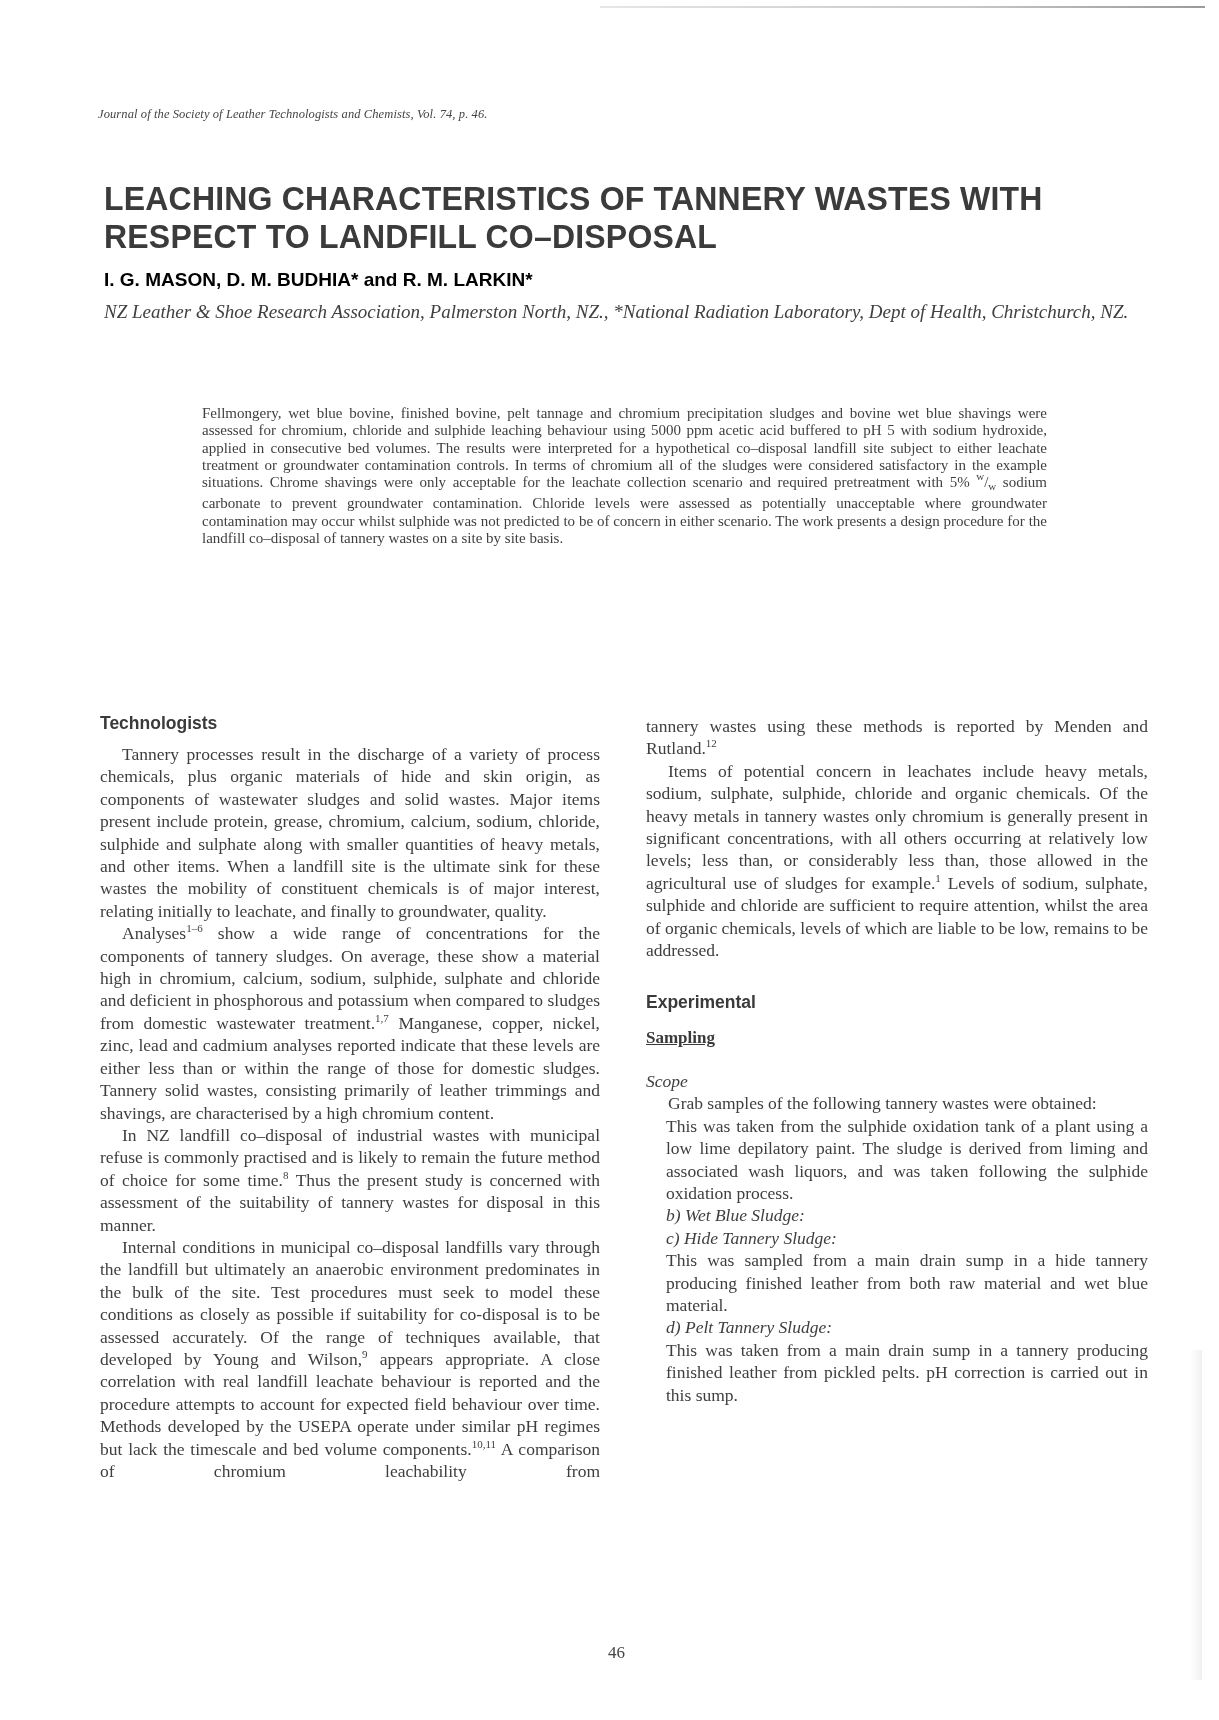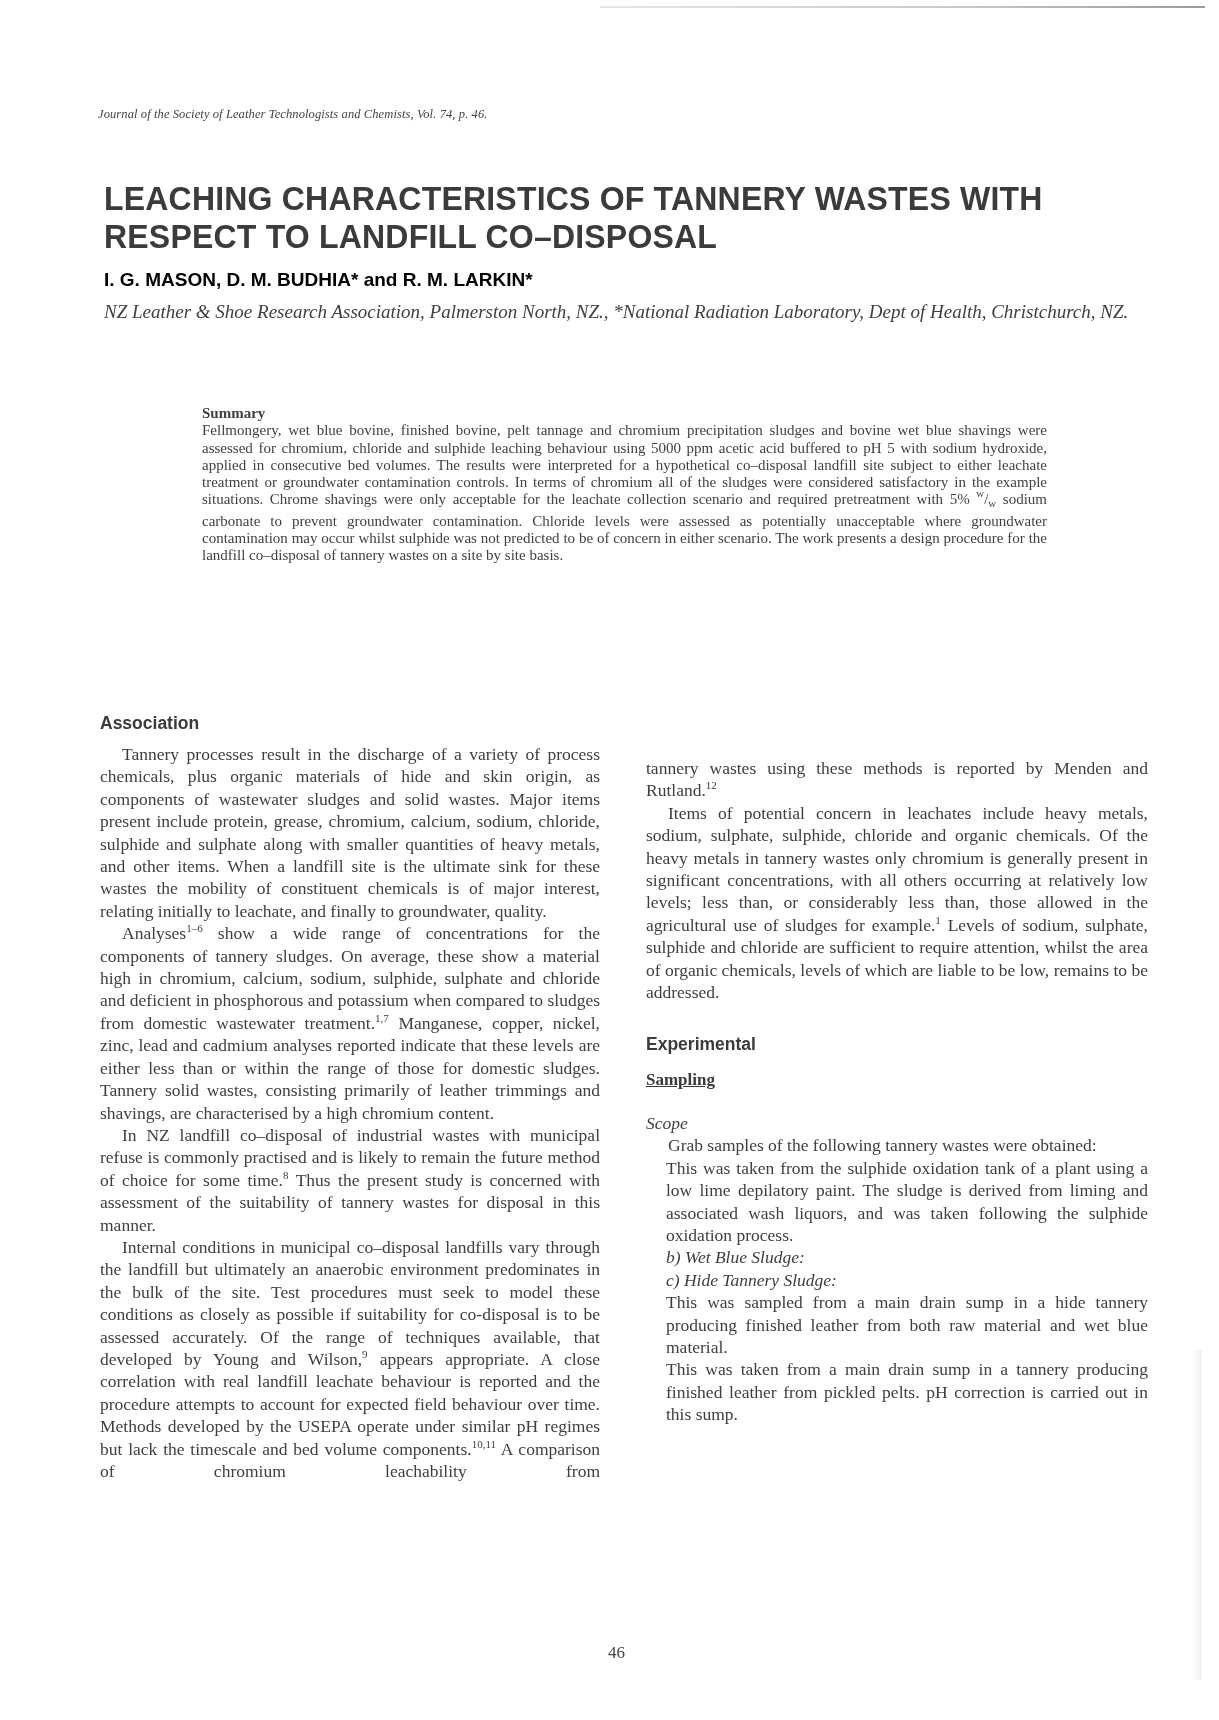--- a/index.html
+++ b/index.html
@@ -17,21 +17,21 @@
     font-weight: bold; font-size: 19px; color: #000000; }
   .affil { position: absolute; left: 104px; top: 300px; width: 1060px; font-family: "Liberation Serif", serif;
     font-style: italic; font-size: 19px; line-height: 23px; color: #404040; }
   .summary { position: absolute; left: 202px; top: 405px; width: 845px; font-family: "Liberation Serif", serif;
     font-size: 15px; line-height: 17.3px; color: #3f3f3f; }
   .summary .head { font-weight: bold; display: block; }
   .summary p { margin: 0; text-align: justify; text-align-last: left; }
   .col { position: absolute; font-family: "Liberation Serif", serif; font-size: 17.5px; line-height: 22.4px;
     color: #3e3e3e; }
   .col-left { left: 100px; top: 712px; width: 500px; }
-  .col-right { left: 646px; top: 757px; width: 502px; }
+  .col-right { left: 646px; top: 715px; width: 502px; }
   .h-sans { font-family: "Liberation Sans", sans-serif; font-weight: bold; font-size: 17.5px; color: #3a3a3a;
     margin: 0; line-height: 22px; }
   .h-serif { font-family: "Liberation Serif", serif; font-weight: bold; font-size: 17px; color: #3a3a3a; margin: 0; }
   .col p { margin: 0; text-align: justify; }
   .ind { text-indent: 22px; }
   .sub-it { font-style: italic; margin: 0; }
   .item-it { font-style: italic; margin: 0; padding-left: 20px; }
   .item-body { margin: 0; padding-left: 20px; text-align: justify; }
   sup { font-size: 11px; line-height: 0; vertical-align: 7px; }
   .page-num { position: absolute; left: 608px; top: 1643px; font-family: "Liberation Serif", serif; font-size: 17px; color: #444; }
@@ -43,43 +43,43 @@
 <div class="top-rule"></div>
 <div class="right-edge"></div>
 
 <div class="journal">Journal of the Society of Leather Technologists and Chemists, Vol. 74, p. 46.</div>
 
 <h1 class="title">LEACHING CHARACTERISTICS OF TANNERY WASTES WITH RESPECT TO LANDFILL CO–DISPOSAL</h1>
 <div class="authors">I. G. MASON, D. M. BUDHIA* and R. M. LARKIN*</div>
 <div class="affil">NZ Leather &amp; Shoe Research Association, Palmerston North, NZ., *National Radiation Laboratory, Dept of Health, Christchurch, NZ.</div>
 
 <div class="summary">
-  <span class="head">Summary</span>
   <p><span>Fellmongery, wet blue bovine, finished bovine, pelt tannage and chromium precipitation sludges and bovine wet blue shavings were assessed for chromium, chloride and sulphide leaching behaviour using 5000 ppm acetic acid buffered to pH 5 with sodium hydroxide, applied in consecutive bed volumes. The results were interpreted for a hypothetical co–disposal landfill site subject to either leachate treatment or groundwater contamination controls. In terms of chromium all of the sludges were considered satisfactory in the example situations. Chrome shavings were only acceptable for the leachate collection scenario and required pretreatment with 5% </span><sup>w</sup>/<span class="frac-w">w</span><span> sodium carbonate to prevent groundwater contamination. Chloride levels were assessed as potentially unacceptable where groundwater contamination may occur whilst sulphide was not predicted to be of concern in either scenario. The work presents a design procedure for the landfill co–disposal of tannery wastes on a site by site basis.</span></p>
 </div>
 
 <div class="col col-left">
-  <h2 class="h-sans" style="margin-bottom:9px;">Association</h2>
+  <h2 class="h-sans" style="margin-bottom:9px;">Technologists</h2>
   <p class="ind">Tannery processes result in the discharge of a variety of process chemicals, plus organic materials of hide and skin origin, as components of wastewater sludges and solid wastes. Major items present include protein, grease, chromium, calcium, sodium, chloride, sulphide and sulphate along with smaller quantities of heavy metals, and other items. When a landfill site is the ultimate sink for these wastes the mobility of constituent chemicals is of major interest, relating initially to leachate, and finally to groundwater, quality.</p>
   <p class="ind"><span>Analyses</span><sup>1–6</sup><span> show a wide range of concentrations for the components of tannery sludges. On average, these show a material high in chromium, calcium, sodium, sulphide, sulphate and chloride and deficient in phosphorous and potassium when compared to sludges from domestic wastewater treatment.</span><sup>1,7</sup><span> Manganese, copper, nickel, zinc, lead and cadmium analyses reported indicate that these levels are either less than or within the range of those for domestic sludges. Tannery solid wastes, consisting primarily of leather trimmings and shavings, are characterised by a high chromium content.</span></p>
   <p class="ind"><span>In NZ landfill co–disposal of industrial wastes with municipal refuse is commonly practised and is likely to remain the future method of choice for some time.</span><sup>8</sup><span> Thus the present study is concerned with assessment of the suitability of tannery wastes for disposal in this manner.</span></p>
   <p class="ind" style="text-align-last: justify;"><span>Internal conditions in municipal co–disposal landfills vary through the landfill but ultimately an anaerobic environment predominates in the bulk of the site. Test procedures must seek to model these conditions as closely as possible if suitability for co-disposal is to be assessed accurately. Of the range of techniques available, that developed by Young and Wilson,</span><sup>9</sup><span> appears appropriate. A close correlation with real landfill leachate behaviour is reported and the procedure attempts to account for expected field behaviour over time. Methods developed by the USEPA operate under similar pH regimes but lack the timescale and bed volume components.</span><sup>10,11</sup><span id="p4c-left"> A comparison of chromium leachability from</span></p>
 </div>
 
 <div class="col col-right">
   <p><span id="p4c-right">tannery wastes using these methods is reported by Menden and Rutland.</span><sup>12</sup></p>
   <p class="ind"><span>Items of potential concern in leachates include heavy metals, sodium, sulphate, sulphide, chloride and organic chemicals. Of the heavy metals in tannery wastes only chromium is generally present in significant concentrations, with all others occurring at relatively low levels; less than, or considerably less than, those allowed in the agricultural use of sludges for example.</span><sup>1</sup><span> Levels of sodium, sulphate, sulphide and chloride are sufficient to require attention, whilst the area of organic chemicals, levels of which are liable to be low, remains to be addressed.</span></p>
 
   <h2 class="h-sans" style="margin-top:30px;">Experimental</h2>
   <h3 class="h-serif" style="margin-top:14px;text-decoration:underline;">Sampling</h3>
   <p class="sub-it" style="margin-top:20px;">Scope</p>
   <p class="ind">Grab samples of the following tannery wastes were obtained:</p>
 
   <div>
     <p class="item-body">This was taken from the sulphide oxidation tank of a plant using a low lime depilatory paint. The sludge is derived from liming and associated wash liquors, and was taken following the sulphide oxidation process.</p>
     <p class="item-it">b)  Wet Blue Sludge:</p>
     <p class="item-it">c)  Hide Tannery Sludge:</p>
     <p class="item-body">This was sampled from a main drain sump in a hide tannery producing finished leather from both raw material and wet blue material.</p>
+    <p class="item-it">d)  Pelt Tannery Sludge:</p>
     <p class="item-body">This was taken from a main drain sump in a tannery producing finished leather from pickled pelts. pH correction is carried out in this sump.</p>
   </div>
 </div>
 
 <div class="page-num">46</div>
 
 </body></html>

